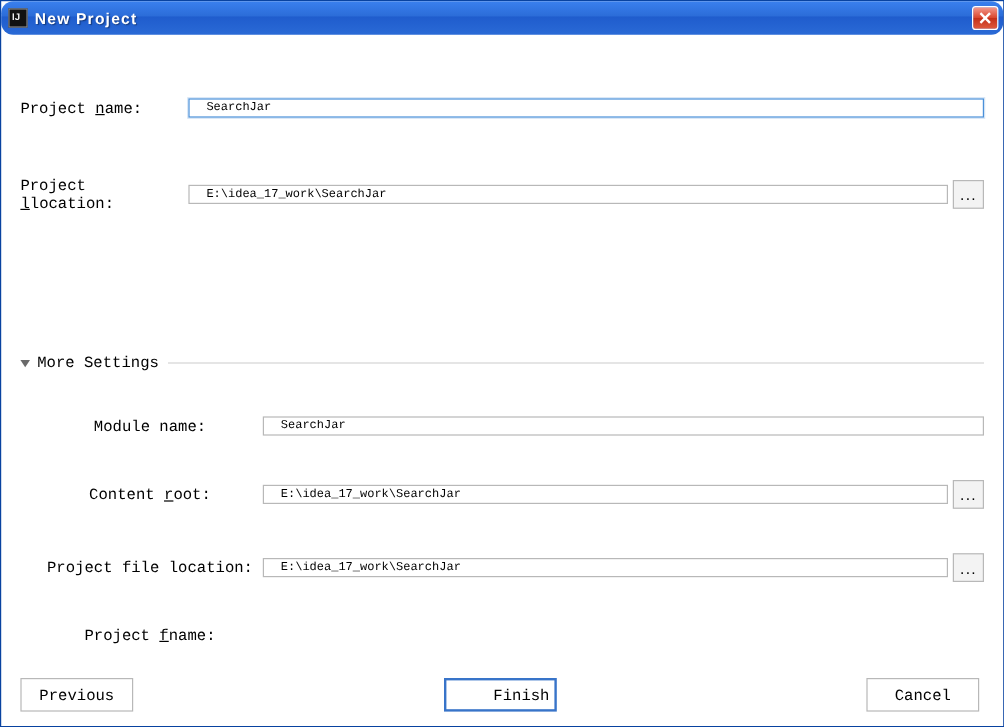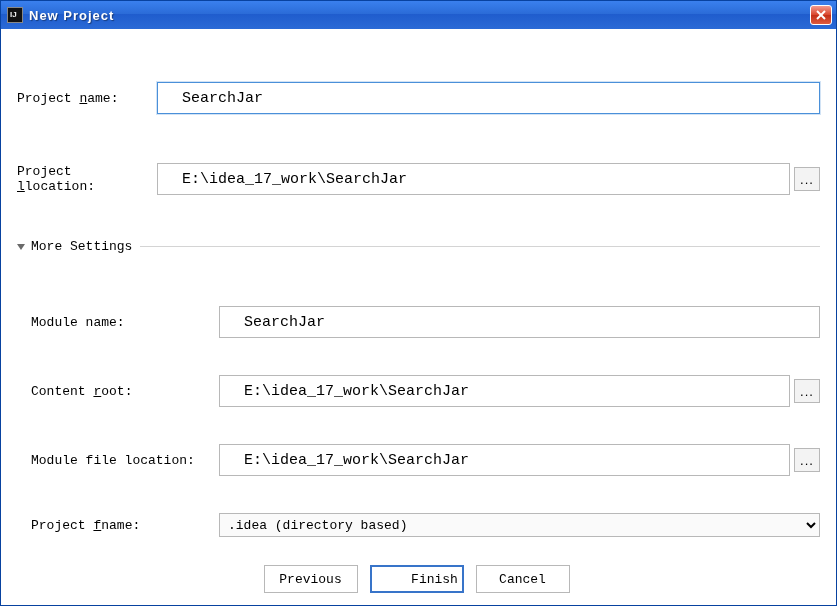--- a/index.html
+++ b/index.html
@@ -18,20 +18,21 @@
   }
   .titlebar {
     height: 28px;
     background: linear-gradient(to bottom, #3a80ee 0%, #2b6cd8 45%, #1f5ccd 46%, #2a6ad6 100%);
     display: flex; align-items: center;
     padding: 0 4px 0 6px;
     color: #ffffff;
     font-family: "SimSun", "NSimSun", "Arial", sans-serif;
     font-size: 13px;
     font-weight: bold;
+    border-radius: 10px;
   }
   .titlebar .app-icon {
     width: 16px; height: 16px;
     background: #111;
     border: 1px solid #888;
     margin-right: 6px;
     position: relative;
   }
   .titlebar .app-icon::after {
     content: "IJ";
@@ -58,31 +59,31 @@
     padding: 16px 16px 12px 16px;
   }
 
   .form-row {
     display: flex;
     align-items: center;
     margin-bottom: 12px;
     margin-top: 37px;
   }
   .top-label { width: 140px; }
-  .more-label { width: 188px; }
+  .more-label { width: 188px; text-align: center; }
 
   .underline-n { text-decoration: underline; }
 
   input.textfield {
     flex: 1;
-    height: 32px;
-    border: 1px solid #b8b8b8;
-    padding: 2px 24px;
+    height: 16px;
+    border: 1px solid #b8b8b8;
+    padding: 2px 14px;
     font-family: "Courier New", monospace;
-    font-size: 15px;
+    font-size: 10px;
     outline: none;
     background: #fff;
   }
   input.textfield.focused {
     border: 1px solid #4a90d9;
     box-shadow: 0 0 0 1px rgba(74,144,217,0.25);
   }
 
   .browse-btn {
     width: 26px; height: 24px;
@@ -92,21 +93,21 @@
     display: flex; align-items: center; justify-content: center;
     cursor: pointer;
     font-family: sans-serif;
     letter-spacing: 1px;
   }
 
   .spacer { flex: 1; }
 
   .more-settings-header {
     display: flex; align-items: center;
-    margin-bottom: 15px;
+    margin-bottom: 0;
   }
   .disclosure {
     width: 0; height: 0;
     border-left: 4px solid transparent;
     border-right: 4px solid transparent;
     border-top: 6px solid #6a6a6a;
     margin-right: 6px;
     cursor: pointer;
   }
   .more-settings-header .label { margin-right: 8px; white-space: nowrap; }
@@ -121,22 +122,21 @@
     height: 24px;
     border: 1px solid #b8b8b8;
     background: #fafafa;
     font-family: "Courier New", monospace;
     font-size: 13px;
     padding: 1px 4px;
   }
 
   .button-row {
     display: flex;
-    justify-content: center;
-    gap: 12px;
+    justify-content: space-between;
     margin-top: 16px;
     padding-right: 4px;
   }
   .btn {
     min-width: 94px;
     height: 28px;
     border: 1px solid #b8b8b8;
     background: #ffffff;
     font-family: "Courier New", monospace;
     font-size: 13px;
@@ -198,32 +198,29 @@
 
       <div class="form-row">
         <div class="more-label">
           <span>Content </span><span class="underline-n">r</span><span>oot:</span>
         </div>
         <input class="textfield" type="text" value="E:\idea_17_work\SearchJar" style="">
         <div class="browse-btn">...</div>
       </div>
 
       <div class="form-row">
-        <div class="more-label">Module file location:</div>
+        <div class="more-label">Project file location:</div>
         <input class="textfield" type="text" value="E:\idea_17_work\SearchJar" style="">
         <div class="browse-btn">...</div>
       </div>
 
       <div class="form-row">
         <div class="more-label">
           <span>Project </span><span class="underline-n">f</span><span>name:</span>
         </div>
-        <select class="combo">
-          <option>.idea (directory based)</option>
-        </select>
       </div>
 
     </div>
 
     <div class="button-row">
       <div class="btn">Previous</div>
       <div class="btn primary">Finish</div>
       <div class="btn">Cancel</div>
     </div>
 

